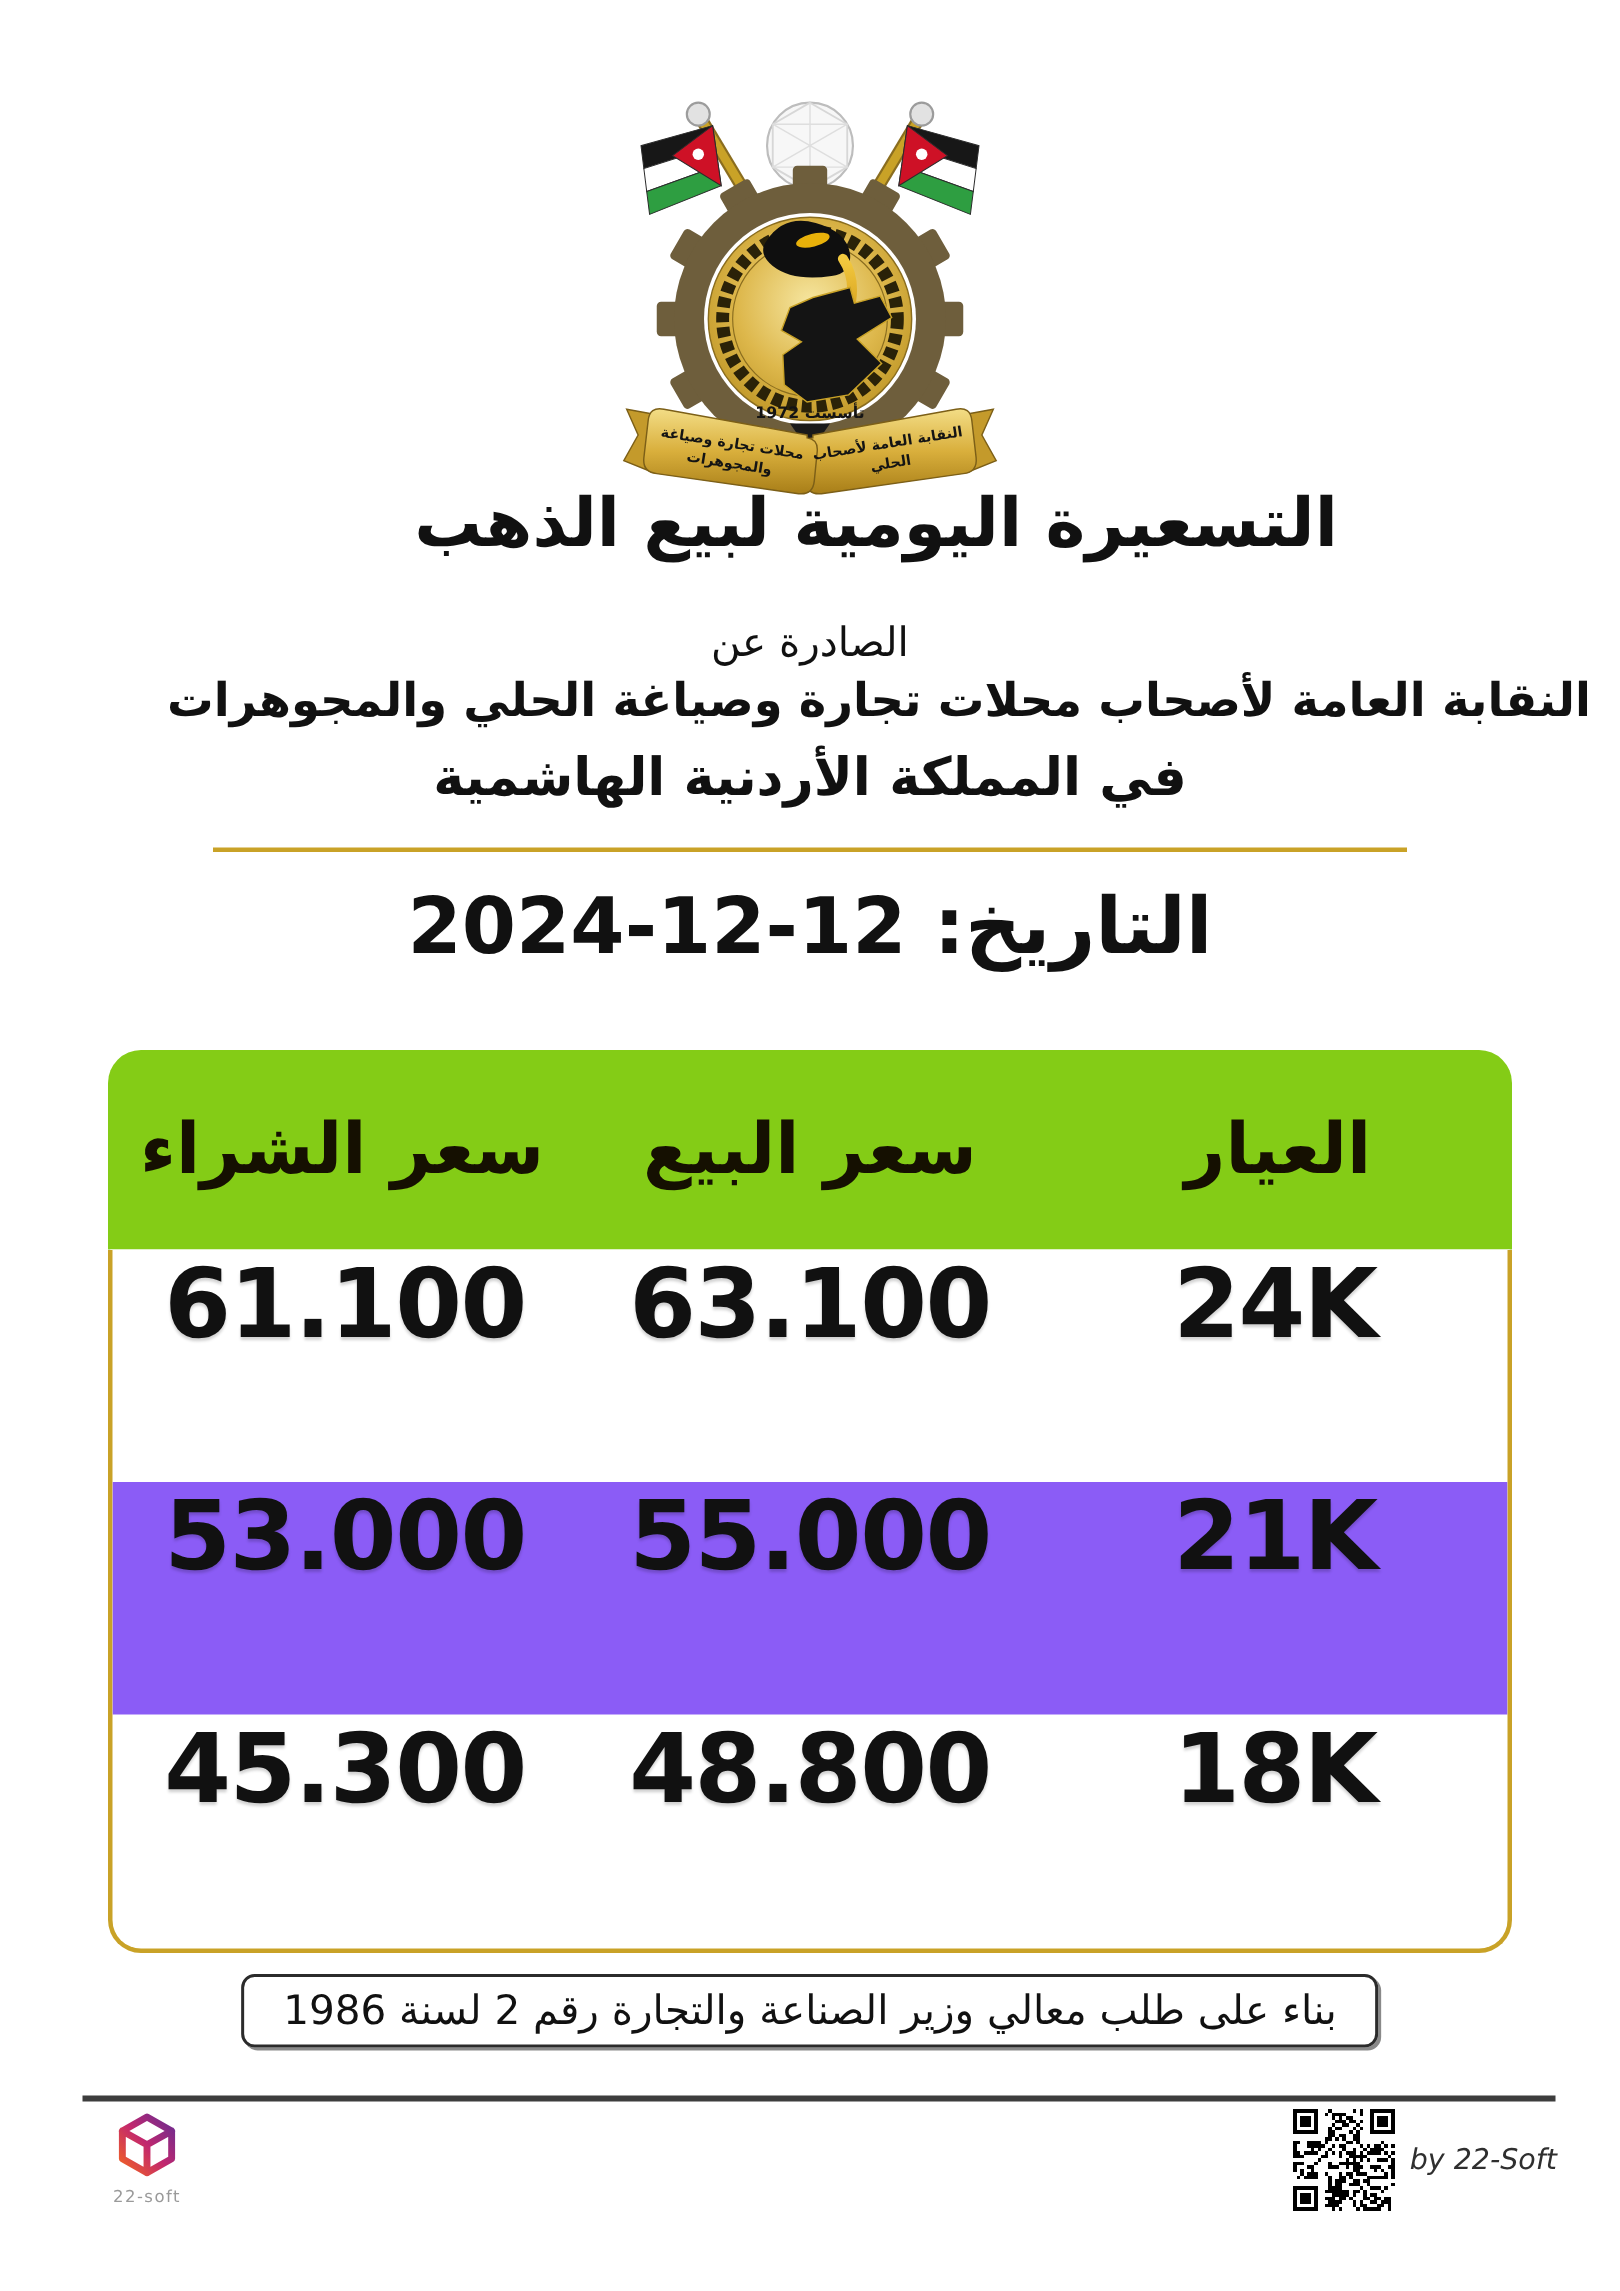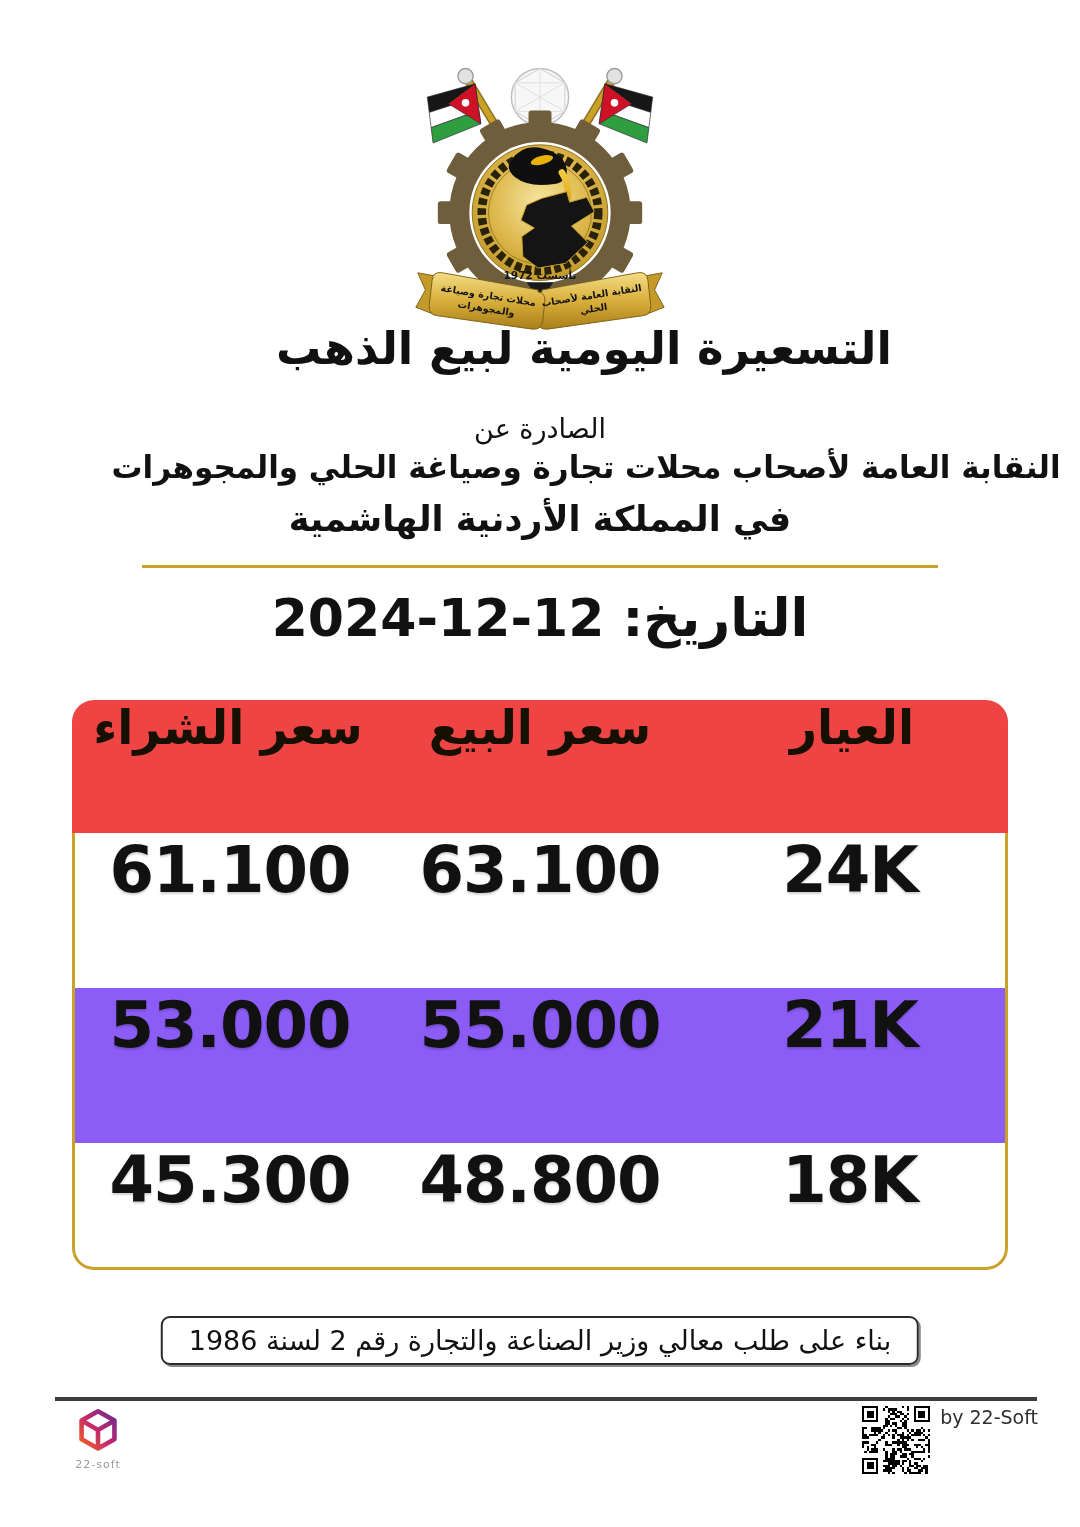--- a/index.html
+++ b/index.html
@@ -15,41 +15,41 @@
   .title{top:322px;font-size:45px;font-weight:700;letter-spacing:0;margin-left:44px;}
   .issued{top:413px;font-size:27px;font-weight:500;}
   .orgline{top:449px;font-size:31px;font-weight:600;margin-left:46px;}
   .country{top:499px;font-size:35px;font-weight:700;}
   .gold-divider{top:565px;left:142px;width:796px;height:3px;background:#C9A227;}
   .dateline{top:588px;font-size:52px;font-weight:800;
             font-family:"DejaVu Sans",sans-serif;}
 
   
   .price-table{left:72px;top:700px;width:936px;}
-  .thead{height:133px;background:#ef4444;border-radius:22px 22px 0 0;
-         display:flex;font-size:47px;font-weight:700;color:#151001;}
+  .thead{height:133px;background:#84cc16;border-radius:22px 22px 0 0;
+         display:flex;align-items:center;font-size:47px;font-weight:700;color:#151001;}
   .thead .cell{flex:1;text-align:center;}
   .tbody{border:3px solid #C9A227;border-top:none;border-radius:0 0 22px 22px;
          overflow:hidden;background:#fff;}
   .trow{height:155px;display:flex;
         font-size:64px;font-weight:900;letter-spacing:-1px;
         text-shadow:0 2px 2px rgba(0,0,0,0.18);}
-  .trow:last-child{height:124px;}
+  .trow:last-child{height:156px;}
   .trow.alt{background:#8b5cf6;}
   .trow .cell{flex:1;text-align:center;}
 
   
   .note-box{top:1316px;left:50%;transform:translateX(-50%);
             border:2px solid #2b2b2b;border-radius:9px;
             box-shadow:2px 2px 0 rgba(40,40,40,.55);
             padding:7px 26px;font-size:27px;font-weight:400;white-space:nowrap;}
   .bottom-sep{top:1397px;left:55px;width:982px;height:4px;background:#3d3d3d;}
   .brand-left{left:58px;top:1408px;width:80px;text-align:center;}
   .brand-left .lbl{font-size:11px;color:#9a9a9a;letter-spacing:1px;margin-top:0;}
-  .brand-right{top:1406px;right:42px;display:flex;align-items:flex-start;gap:10px;}
+  .brand-right{top:1406px;right:42px;display:flex;align-items:center;gap:10px;font-style:italic;}
   .brand-right .lbl{font-size:19px;color:#2f2f2f;font-weight:500;}
 </style>
 </head>
 <body>
 
 <div class="abs emblem">
 <svg width="266" height="296" viewBox="0 0 260 310">
   <defs>
     <radialGradient id="goldDisc" cx="50%" cy="42%" r="65%">
       <stop offset="0%" stop-color="#F6E6A0"></stop>

